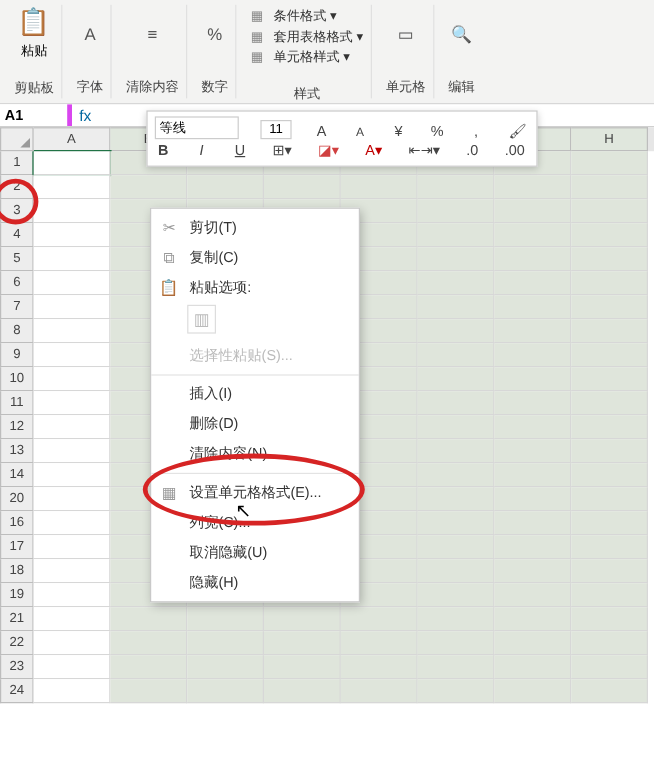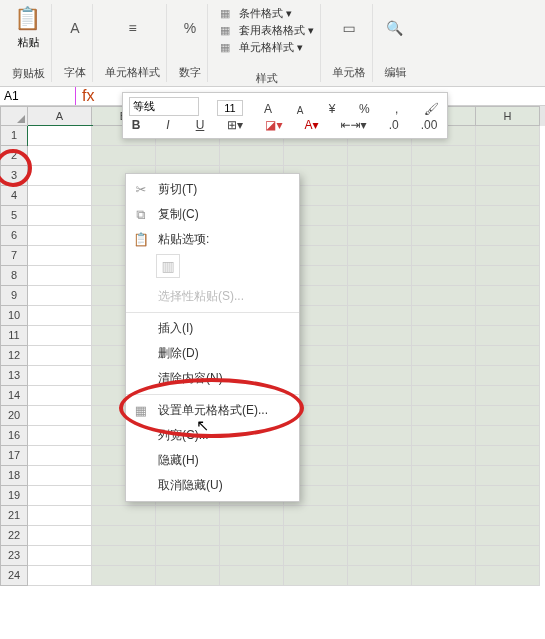--- a/index.html
+++ b/index.html
@@ -22,22 +22,22 @@
 .mini-toolbar { position: absolute; top: 92px; left: 122px; background: #fff; border: 1px solid #c9c9c9; box-shadow: 0 2px 6px rgba(0,0,0,.2); padding: 4px 6px; z-index: 30; }
 .mini-row { display: flex; align-items: flex-end; gap: 18px; margin-bottom: 2px; }
 .mini-sel { border: 1px solid #ccc; font-size: 11px; padding: 1px 3px; background: #fff; }
 .mini-btn { font-size: 12px; cursor: pointer; padding: 0 2px; color: #444; min-width: 14px; text-align: center; }
 .mini-btn.b { font-weight: bold; }
 .mini-btn.i { font-style: italic; }
 .mini-btn.u { text-decoration: underline; }
 
 
 .namebox-row { display: flex; align-items: center; border-bottom: 1px solid #d0d0d0; background:#fff;}
-.namebox { width: 76px; font-size: 12px; padding: 2px 4px; border: none; border-right: 1px solid #d946ef; }
-.fx { padding: 0 6px; color: #c2410c; font-size: 16px; }
+.namebox { width: 60px; font-size: 12px; padding: 2px 4px; border: none; border-right: 4px solid #d946ef; font-weight: bold; }
+.fx { padding: 0 6px; color: #0369a1; font-size: 13px; }
 
 
 .grid-wrap { position: relative; }
 .col-headers { display: flex; background: #e6e6e6; }
 .corner { width: 28px; height: 20px; border: 1px solid #bdbdbd; background: #ededed; position: relative; }
 .corner::after { content:""; position:absolute; right:2px; bottom:2px; border-left:8px solid transparent; border-bottom:8px solid #9a9a9a;}
 .colh { height: 20px; border: 1px solid #bdbdbd; border-left: none; font-size: 11px; text-align: center; line-height: 18px; color: #444; }
 .colh.sel { background: #e0e7dd; }
 .colh.norm { background: #ededed; }
 .rowh { width: 28px; height: 20px; border: 1px solid #bdbdbd; border-top: none; font-size: 11px; text-align: center; line-height: 18px; background: #ededed; color: #444; }
@@ -88,21 +88,21 @@
   <div class="ribbon-group">
     <div class="icons">
         <span class="sm">A</span>
       </div>
     <span class="ribbon-label">字体</span>
   </div>
   <div class="ribbon-group">
     <div class="icons">
         <span class="sm">≡</span>
       </div>
-    <span class="ribbon-label">单元格样式</span>
+    <span class="ribbon-label">清除内容</span>
   </div>
   <div class="ribbon-group">
     <div class="icons">
         <span class="sm">%</span>
       </div>
     <span class="ribbon-label">数字</span>
   </div>
   <div class="ribbon-group" style="align-items:flex-start">
     <div class="split-col">
       <div class="split-item">
@@ -469,23 +469,23 @@
   <div class="ctxitem">
       <span class="cic">▦</span>
       <span>设置单元格格式(E)...</span>
     </div>
   <div class="ctxitem">
       <span class="cic"></span>
       <span>列宽(C)...</span>
     </div>
   <div class="ctxitem">
       <span class="cic"></span>
+      <span>取消隐藏(U)</span>
+    </div>
+  <div class="ctxitem">
+      <span class="cic"></span>
       <span>隐藏(H)</span>
-    </div>
-  <div class="ctxitem">
-      <span class="cic"></span>
-      <span>取消隐藏(U)</span>
     </div>
 </div>
 
 <div class="anno-circle c1"></div>
 <div class="anno-circle c2"></div>
 <div class="cursor">↖</div>
 
 </body></html>

